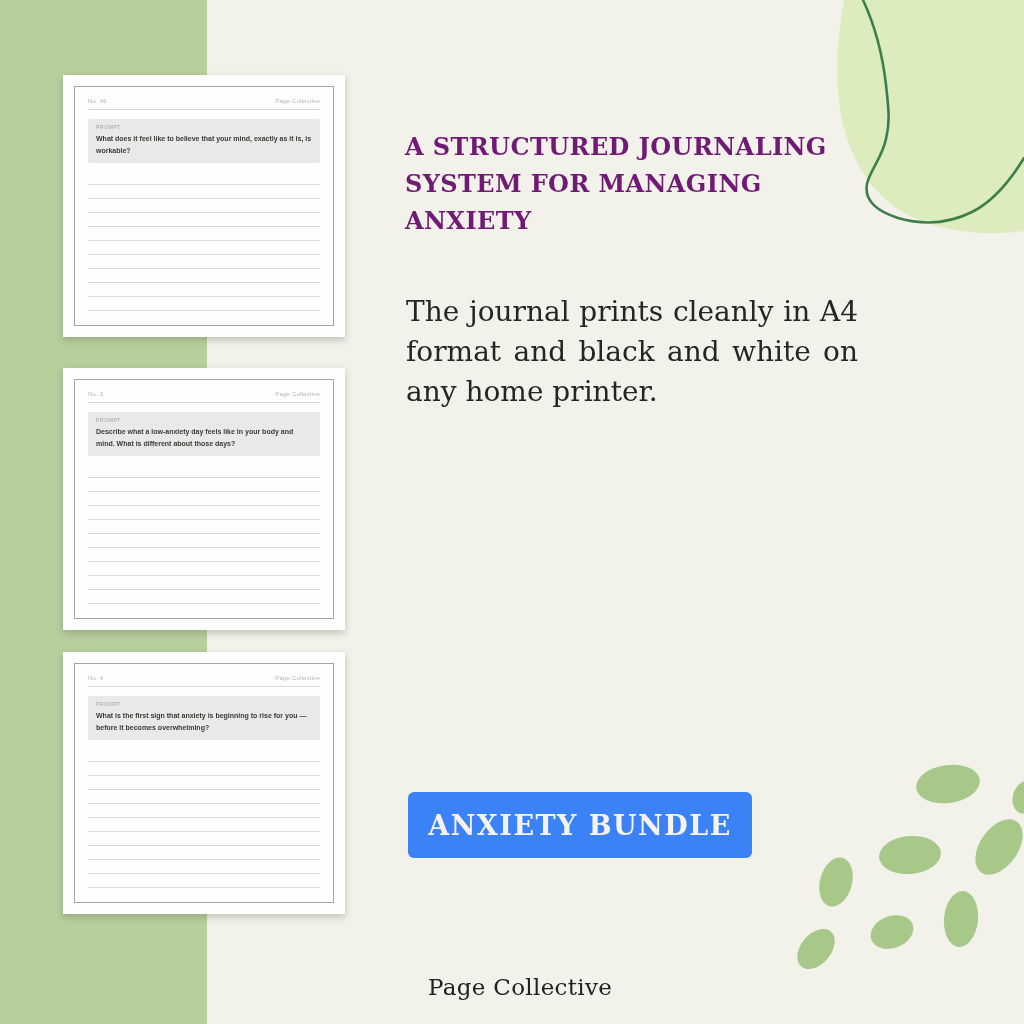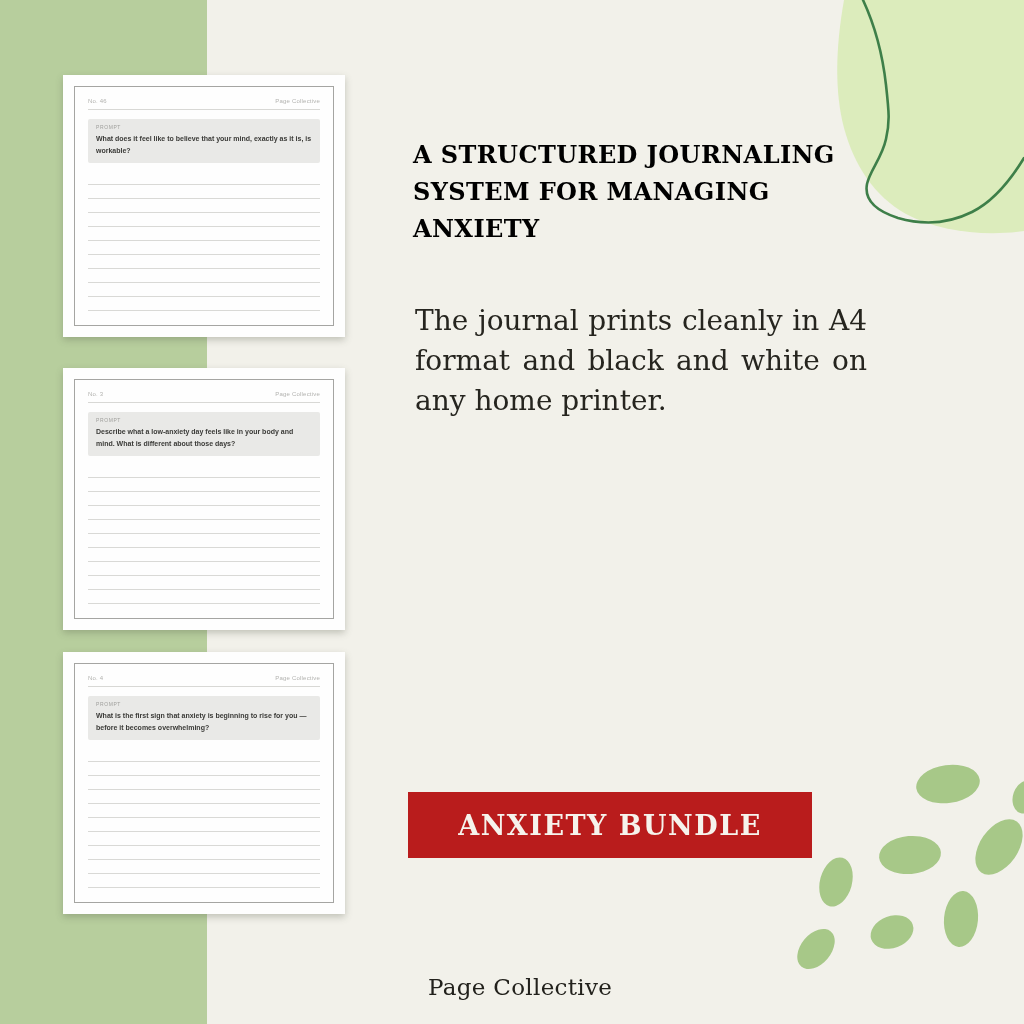--- a/index.html
+++ b/index.html
@@ -34,34 +34,34 @@
   }
   .prompt-label{font-size:5px;color:#a0a09d;letter-spacing:.6px;}
   .prompt-text{margin-top:3px;font-size:7px;font-weight:bold;color:#3a3a37;line-height:1.65;}
   .ruled{
     flex:1;margin-top:8px;
     background:repeating-linear-gradient(to bottom,
       transparent 0px, transparent 13px, #d9d9d6 13px, #d9d9d6 14px);
   }
   
   .headline{
-    position:absolute;left:405px;top:128px;width:470px;margin:8px;
-    font-size:24px;font-weight:700;color:#000000;letter-spacing:.4px;line-height:1.55;
+    position:absolute;left:405px;top:128px;width:470px;margin:0;
+    font-size:24px;font-weight:700;color:#701a75;letter-spacing:.4px;line-height:1.55;
   }
   .headline span{display:block;}
   .para{
-    position:absolute;left:405px;width:452px;margin:10px;
+    position:absolute;left:405px;width:452px;margin:1px;
     font-size:28px;color:#26251f;line-height:1.43;text-align:justify;
   }
   .p1{top:291px;}
   .p2{top:452px;}
   .cta{
-    position:absolute;left:408px;top:792px;width:404px;height:66px;
-    background:#b91c1c;color:#f6f3ec;display:flex;align-items:center;justify-content:center;
-    font-size:27px;font-weight:700;letter-spacing:1.5px;cursor:pointer;
+    position:absolute;left:408px;top:792px;width:344px;height:66px;
+    background:#3b82f6;color:#f6f3ec;display:flex;align-items:center;justify-content:center;
+    font-size:27px;font-weight:700;letter-spacing:1.5px;cursor:pointer;border-radius:6px;
   }
   .footer{
     position:absolute;left:428px;top:974px;
     font-size:23px;color:#22211c;letter-spacing:.3px;
   }
 </style>
 </head>
 <body>
 
 <div class="canvas">

